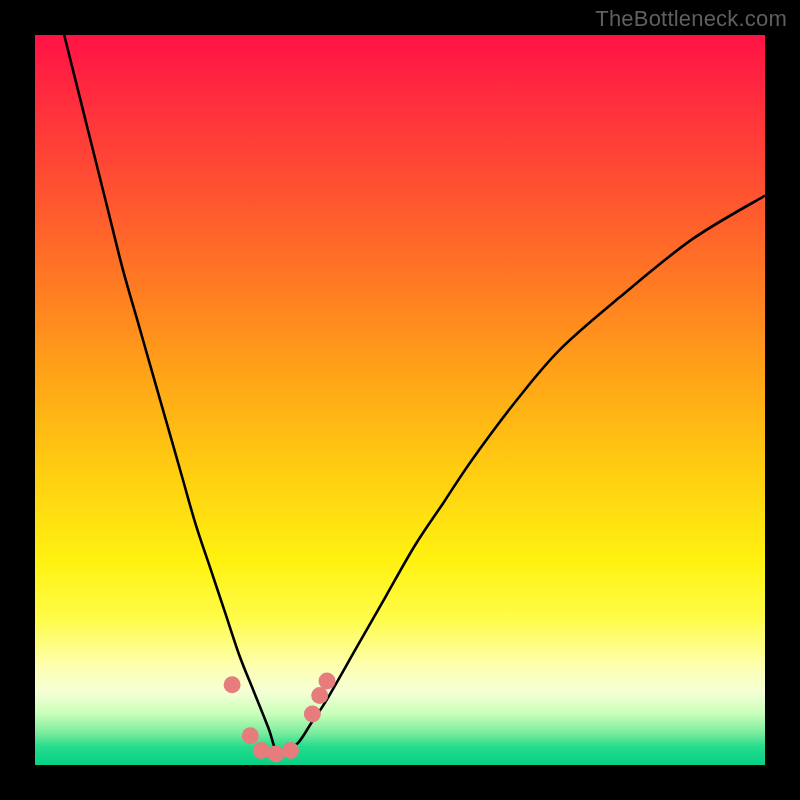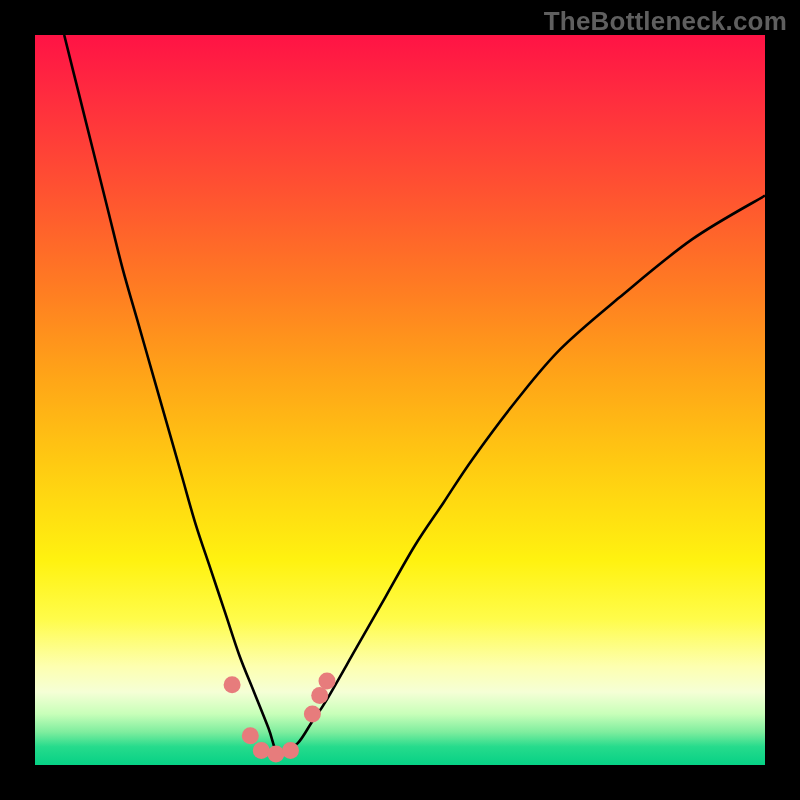--- a/index.html
+++ b/index.html
@@ -50,23 +50,23 @@
   }
   .svg-layer {
     position: absolute;
     inset: 0;
   }
   .watermark {
     position: absolute;
     top: 6px;
     right: 13px;
     color: #5f5f5f;
-    font-size: 26px;
+    font-size: 22px;
     letter-spacing: 0.2px;
-    font-weight: 700;
+    font-weight: 400;
   }
 </style>
 </head>
 <body>
 
 <div class="frame">
   <div class="plot-area">
     <div class="gradient"></div>
     <svg class="svg-layer" viewBox="0 0 730 730" preserveAspectRatio="none">
       <path d="M 29.2 0.0 C 31.6 9.7, 38.9 38.9, 43.8 58.4 C 48.7 77.9, 53.5 97.3, 58.4 116.8 C 63.3 136.3, 68.1 155.7, 73.0 175.2 C 77.9 194.7, 82.7 215.3, 87.6 233.6 C 92.5 251.8, 97.3 267.7, 102.2 284.7 C 107.1 301.7, 111.9 318.8, 116.8 335.8 C 121.7 352.8, 126.5 369.9, 131.4 386.9 C 136.3 403.9, 141.1 421.0, 146.0 438.0 C 150.9 455.0, 155.7 473.3, 160.6 489.1 C 165.5 504.9, 170.3 518.3, 175.2 532.9 C 180.1 547.5, 184.9 562.1, 189.8 576.7 C 194.7 591.3, 199.5 607.1, 204.4 620.5 C 209.3 633.9, 214.1 644.8, 219.0 657.0 C 223.9 669.2, 229.9 683.8, 233.6 693.5 C 237.3 703.2, 238.5 711.8, 240.9 715.4 C 243.3 719.0, 244.6 716.6, 248.2 715.4 C 251.9 714.2, 257.9 713.0, 262.8 708.1 C 267.7 703.2, 272.5 693.5, 277.4 686.2 C 282.3 678.9, 284.7 676.5, 292.0 664.3 C 299.3 652.1, 311.5 630.2, 321.2 613.2 C 330.9 596.2, 340.7 579.1, 350.4 562.1 C 360.1 545.1, 369.9 526.8, 379.6 511.0 C 389.3 495.2, 399.1 481.8, 408.8 467.2 C 418.5 452.6, 425.8 440.4, 438.0 423.4 C 450.2 406.4, 467.2 383.3, 481.8 365.0 C 496.4 346.8, 508.6 330.9, 525.6 313.9 C 542.6 296.9, 562.1 281.1, 584.0 262.8 C 605.9 244.6, 632.7 221.4, 657.0 204.4 C 681.3 187.4, 717.8 167.9, 730.0 160.6" fill="none" stroke="#000000" stroke-width="2.6" id="curvePath"></path>

